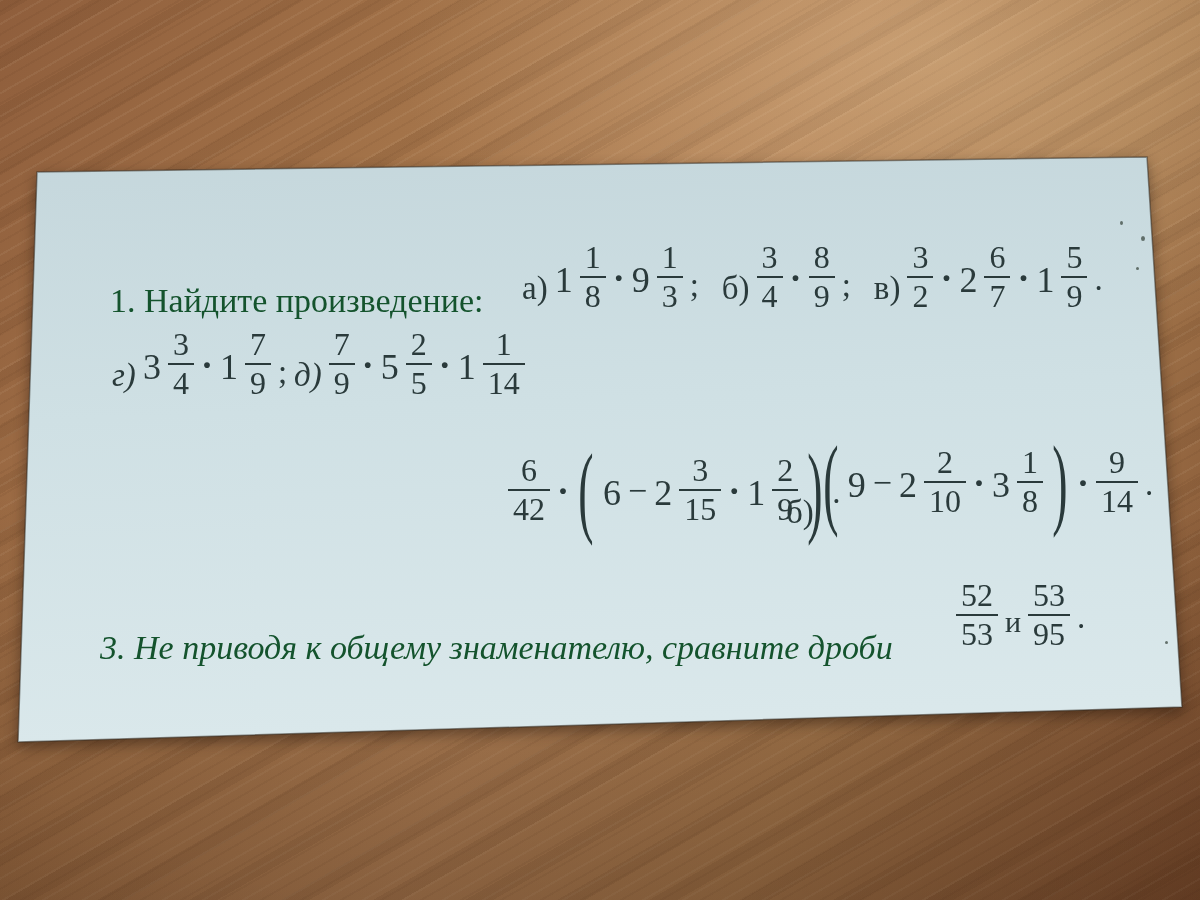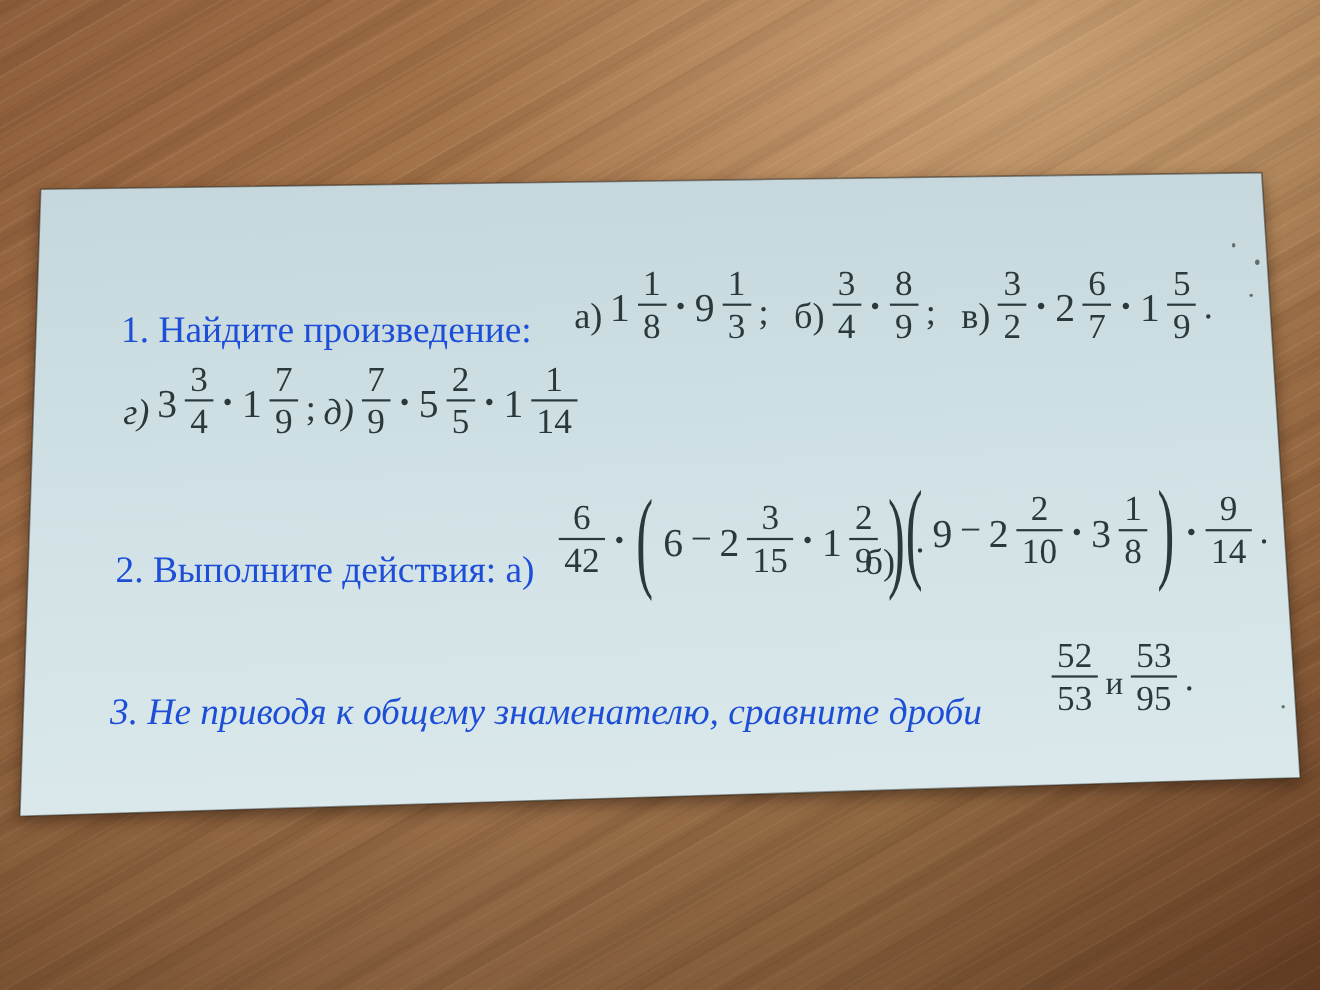--- a/index.html
+++ b/index.html
@@ -13,21 +13,21 @@
       linear-gradient(180deg, rgba(0,0,0,0) 55%, rgba(40,18,6,0.30) 100%),
       repeating-linear-gradient(150deg, rgba(255,240,215,0.06) 0 2px, transparent 2px 9px, rgba(60,30,12,0.06) 9px 11px, transparent 11px 20px),
       repeating-linear-gradient(150deg, rgba(80,45,20,0.10) 0 14px, transparent 14px 46px),
       radial-gradient(ellipse 1500px 1000px at 50% 42%, transparent 55%, rgba(45,22,8,0.26) 100%),
       linear-gradient(118deg, #8f5e3c 0%, #a37349 28%, #b28257 52%, #a77a4e 72%, #7d4f30 100%);
   }
 
   .paper-svg{position:absolute;inset:0;}
 
   .content{position:absolute;inset:0;color:#2a3a3b;}
-  .heading{position:absolute;font-size:34px;line-height:1.15;color:#1d4ed8;white-space:nowrap;}
+  .heading{position:absolute;font-size:34px;line-height:1.15;color:#14532d;white-space:nowrap;}
 
   .expr{position:absolute;display:flex;align-items:center;gap:7px;white-space:nowrap;}
   .int{font-size:36px;line-height:1;transform:translateY(3px);}
   .frac{display:inline-flex;flex-direction:column;align-items:center;font-size:32px;line-height:1.02;}
   .frac .num{padding:0 5px 2px;}
   .frac .bar{align-self:stretch;height:2.5px;background:#2a3a3b;}
   .frac .den{padding:2px 5px 0;}
   .op{font-size:34px;line-height:1;transform:translateY(1px);}
   .op.dot{font-weight:700;font-size:36px;}
   .label{font-size:33px;line-height:1;transform:translateY(11px);}
@@ -146,21 +146,20 @@
         </span>
         <span class="op dot">·</span>
         <span class="int">1</span>
         <span class="frac">
           <span class="num">1</span>
           <span class="bar"></span>
           <span class="den">14</span>
         </span>
       </div>
 
-    <div class="heading" style="left:105px;top:499px;">2. Выполните действия: а)</div>
 
     <div class="expr" style="left:508px;top:440px;height:100px;">
         <span class="frac">
           <span class="num">6</span>
           <span class="bar"></span>
           <span class="den">42</span>
         </span>
         <span class="op dot">·</span>
         <span class="paren">(</span>
         <span class="int">6</span>

